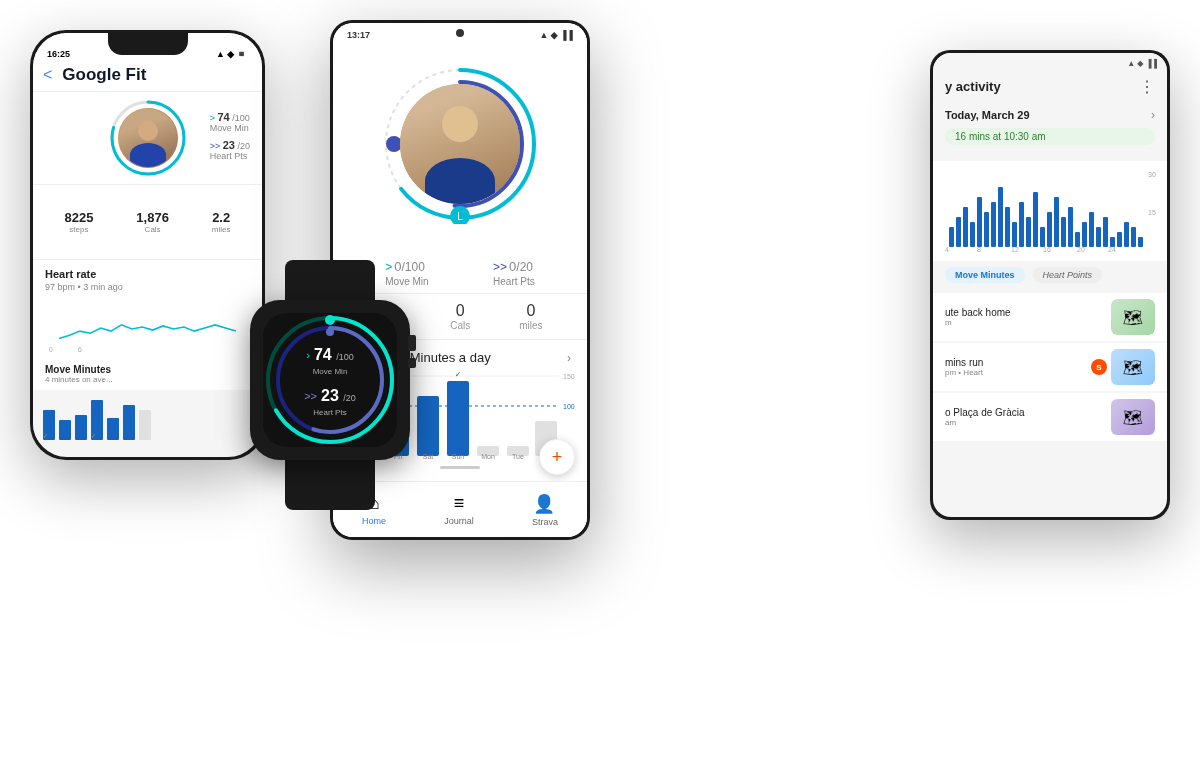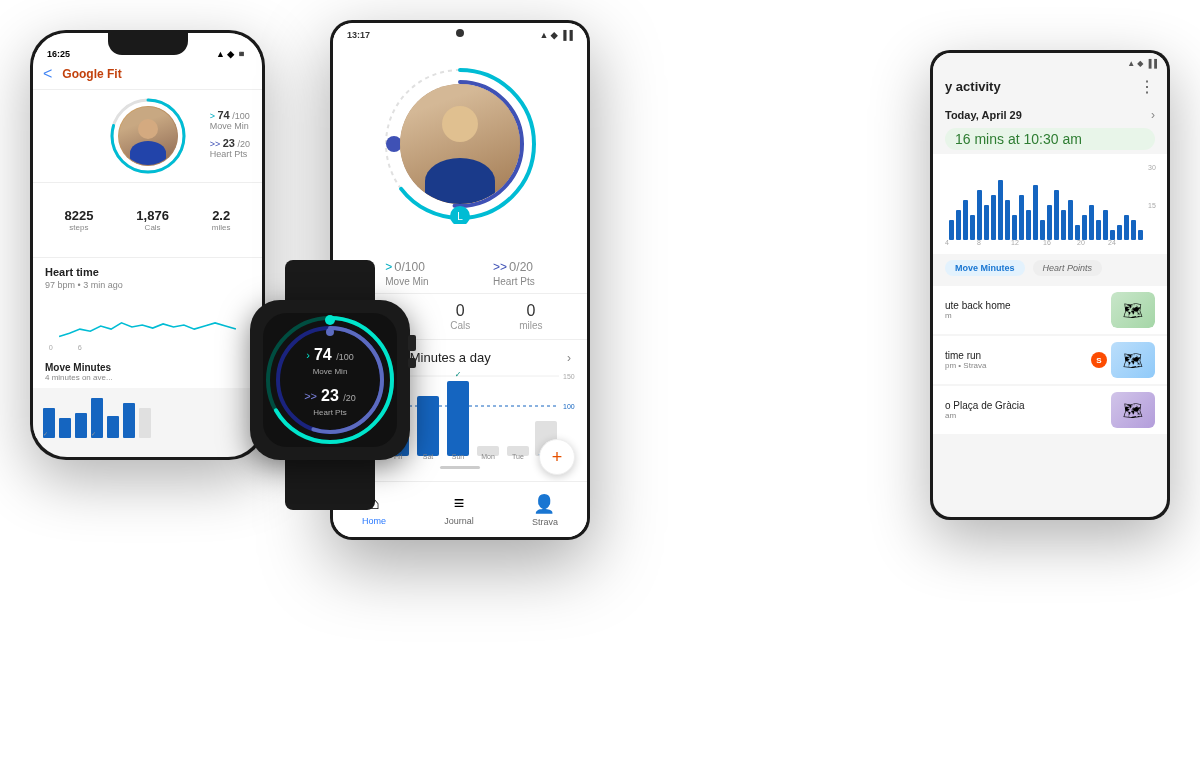--- a/index.html
+++ b/index.html
@@ -72,23 +72,23 @@
       display: flex;
       align-items: center;
       border-bottom: 1px solid #eee;
     }
     .back-arrow {
       color: #4285f4;
       font-size: 16px;
       margin-right: 10px;
     }
     .iphone-title {
-      font-size: 12px;
+      font-size: 17px;
       font-weight: 600;
-      color: #c2410c;
+      color: #0f172a;
     }
     .iphone-date {
       text-align: center;
       font-size: 10px;
       color: #666;
       padding: 4px 0;
       background: #fff;
     }
     .iphone-avatar-section {
       background: #fff;
@@ -581,23 +581,23 @@
       color: #222;
     }
     .right-chevron {
       font-size: 12px;
       color: #888;
     }
     .right-badge {
       background: #e8f5e9;
       border-radius: 12px;
       padding: 3px 10px;
-      font-size: 14px;
+      font-size: 10px;
       color: #2e7d32;
-      margin: 0 12px 4px;
+      margin: 0 12px 16px;
     }
     .right-chart-area {
       background: #fff;
       height: 100px;
       margin: 0;
       padding: 6px 12px;
       position: relative;
     }
     .right-filter-row {
       display: flex;
@@ -763,21 +763,21 @@
         <div class="iphone-metric">
           <div class="val">1,876</div>
           <div class="unit">Cals</div>
         </div>
         <div class="iphone-metric">
           <div class="val">2.2</div>
           <div class="unit">miles</div>
         </div>
       </div>
 
-      <div class="iphone-section-title">Heart time</div>
+      <div class="iphone-section-title">Heart rate</div>
       <div class="iphone-section-sub">97 bpm • 3 min ago</div>
 
       <div class="iphone-chart-area">
         <svg class="iphone-chart-svg" viewBox="0 0 190 50">
           <text x="0" y="48" font-size="7" fill="#aaa">0</text>
           <text x="28" y="48" font-size="7" fill="#aaa">6</text>
           <polyline points="10,35 20,32 30,28 40,30 50,25 60,28 70,22 80,26 90,24 100,27 110,23 120,26 130,24 140,28 150,25 160,22 170,25 180,28" fill="none" stroke="#00bcd4" stroke-width="1.5"></polyline>
         </svg>
       </div>
 
@@ -978,21 +978,21 @@
   <div class="phone-right">
     <div class="phone-right-inner">
       <div class="right-status-bar">
         <span>▲ ◆ ▐▐</span>
       </div>
       <div class="right-header">
         <span class="right-title">y activity</span>
         <span class="right-menu">⋮</span>
       </div>
       <div class="right-date-row">
-        <span class="right-date">Today, April 29</span>
+        <span class="right-date">Today, March 29</span>
         <span class="right-chevron">›</span>
       </div>
       <div class="right-badge">16 mins at 10:30 am</div>
 
       <div class="right-chart-area">
         <svg width="216" height="90" viewBox="0 0 216 90">
 
           <text x="203" y="10" font-size="7" fill="#aaa">30</text>
           <text x="203" y="48" font-size="7" fill="#aaa">15</text>
 
@@ -1044,23 +1044,23 @@
           <div class="activity-info">
             <div class="activity-title">ute back home</div>
             <div class="activity-meta">m</div>
           </div>
           <div class="activity-map">
             <div class="map-placeholder">🗺</div>
           </div>
         </div>
         <div class="activity-item">
           <div class="activity-info">
-            <div class="activity-title">time run</div>
+            <div class="activity-title">mins run</div>
             <div class="activity-meta">
-              <span>pm • Strava</span>
+              <span>pm • Heart</span>
             </div>
           </div>
           <div style="display:flex;align-items:center;gap:4px">
             <div class="strava-badge">S</div>
             <div class="activity-map map-placeholder map-placeholder-2">🗺</div>
           </div>
         </div>
         <div class="activity-item">
           <div class="activity-info">
             <div class="activity-title">o Plaça de Gràcia</div>

